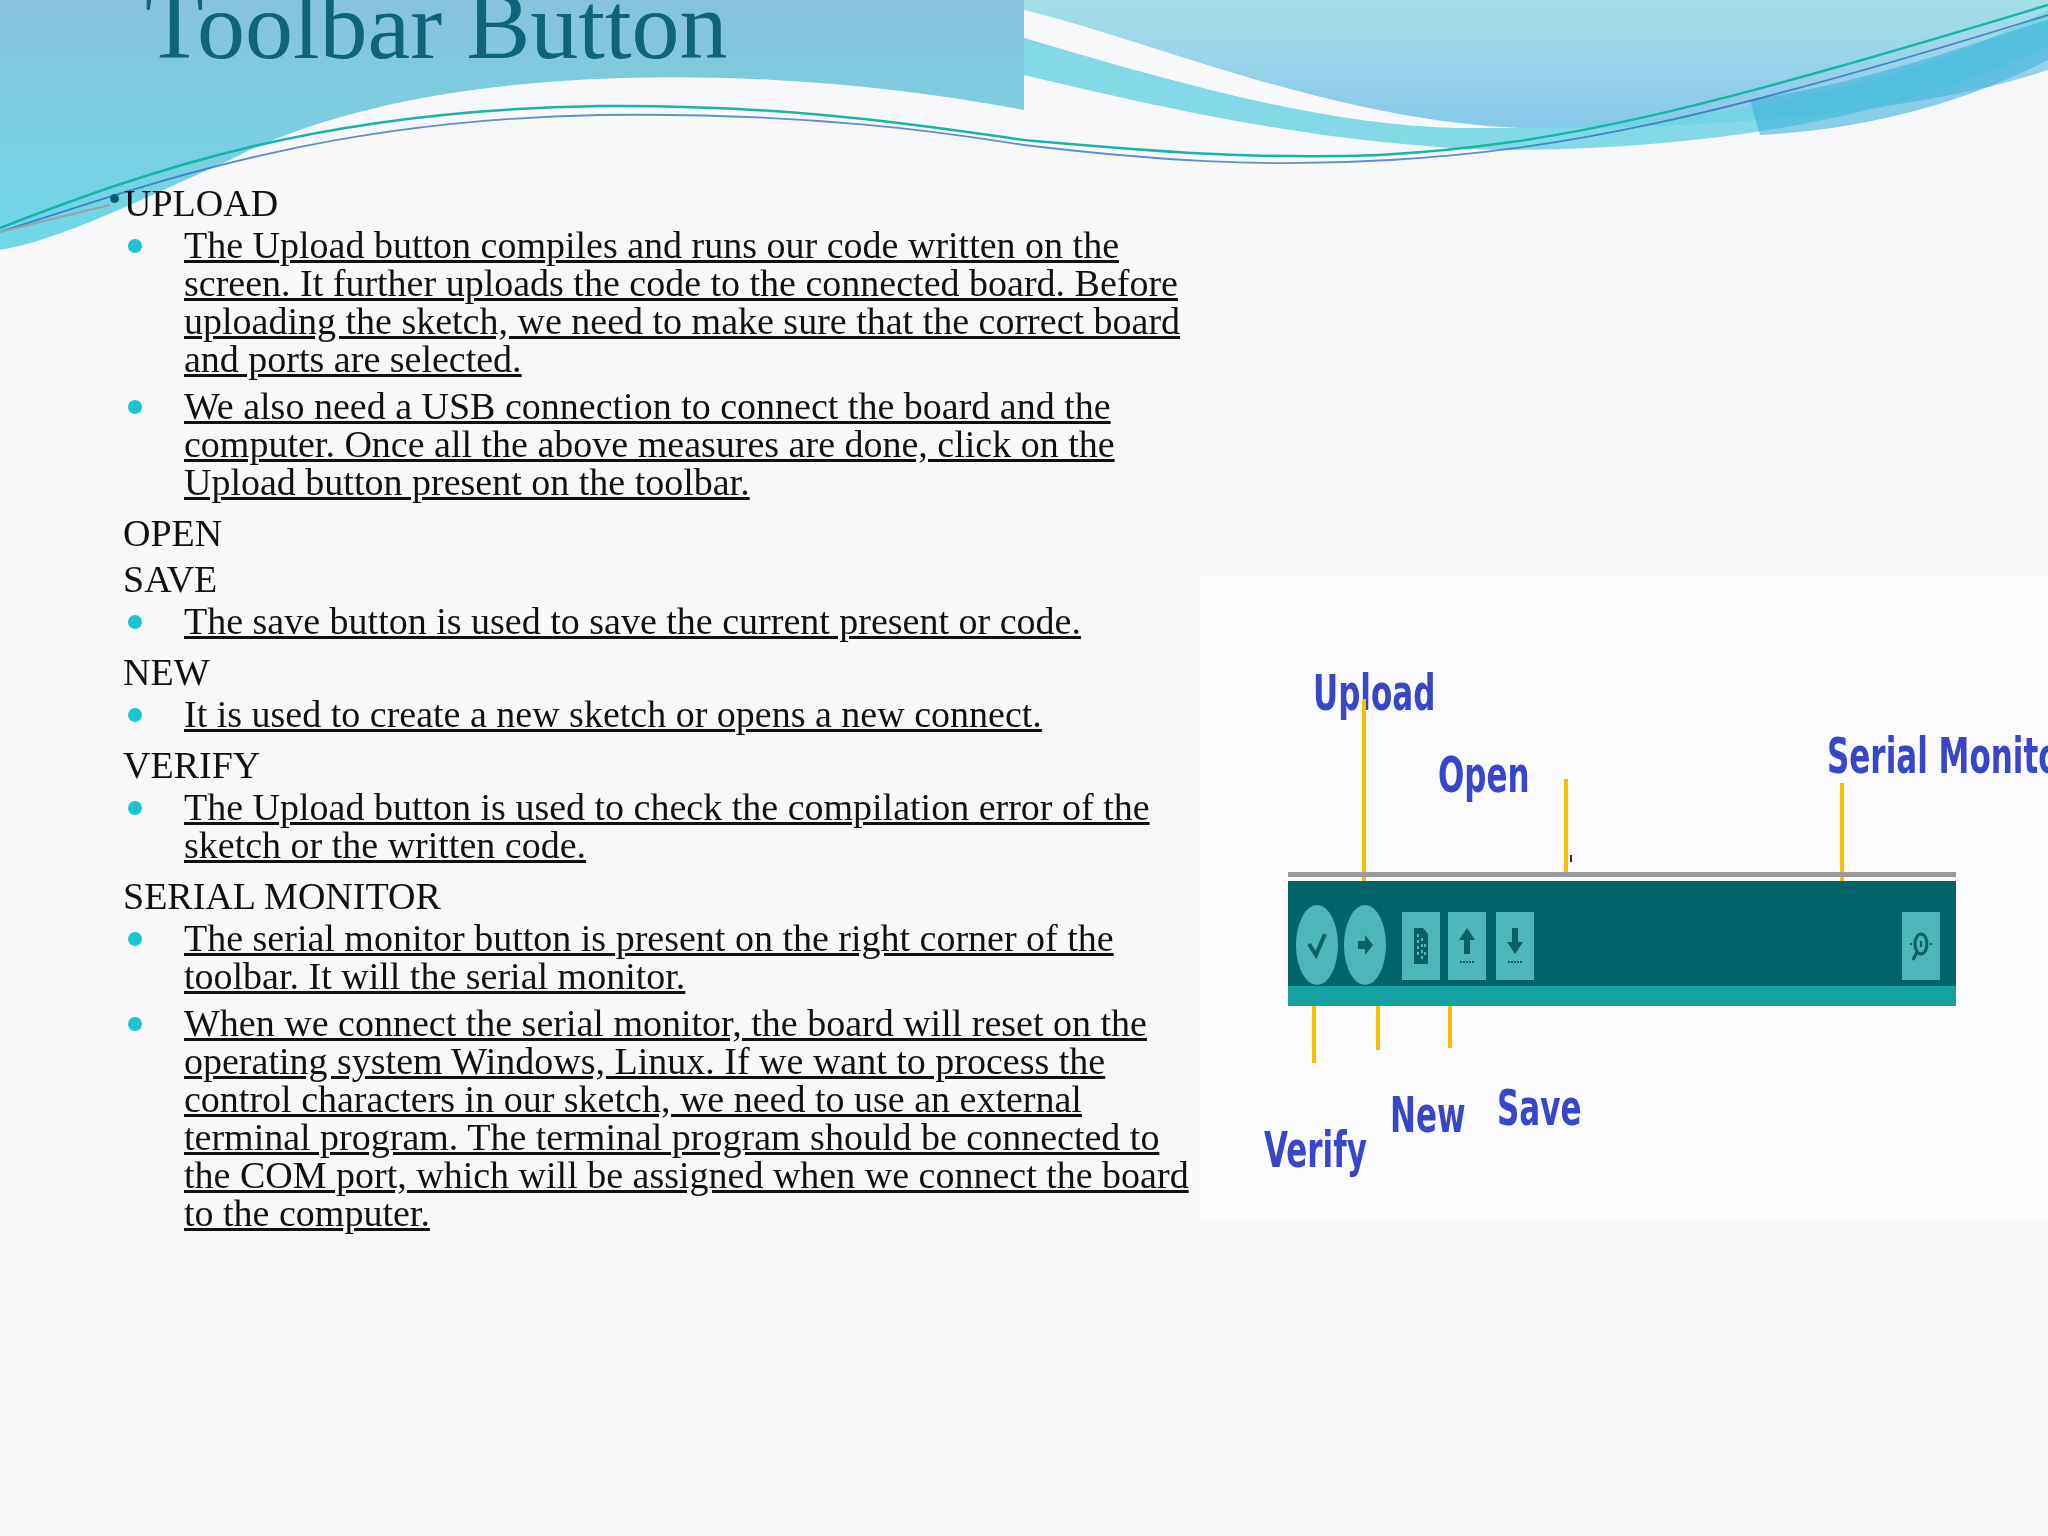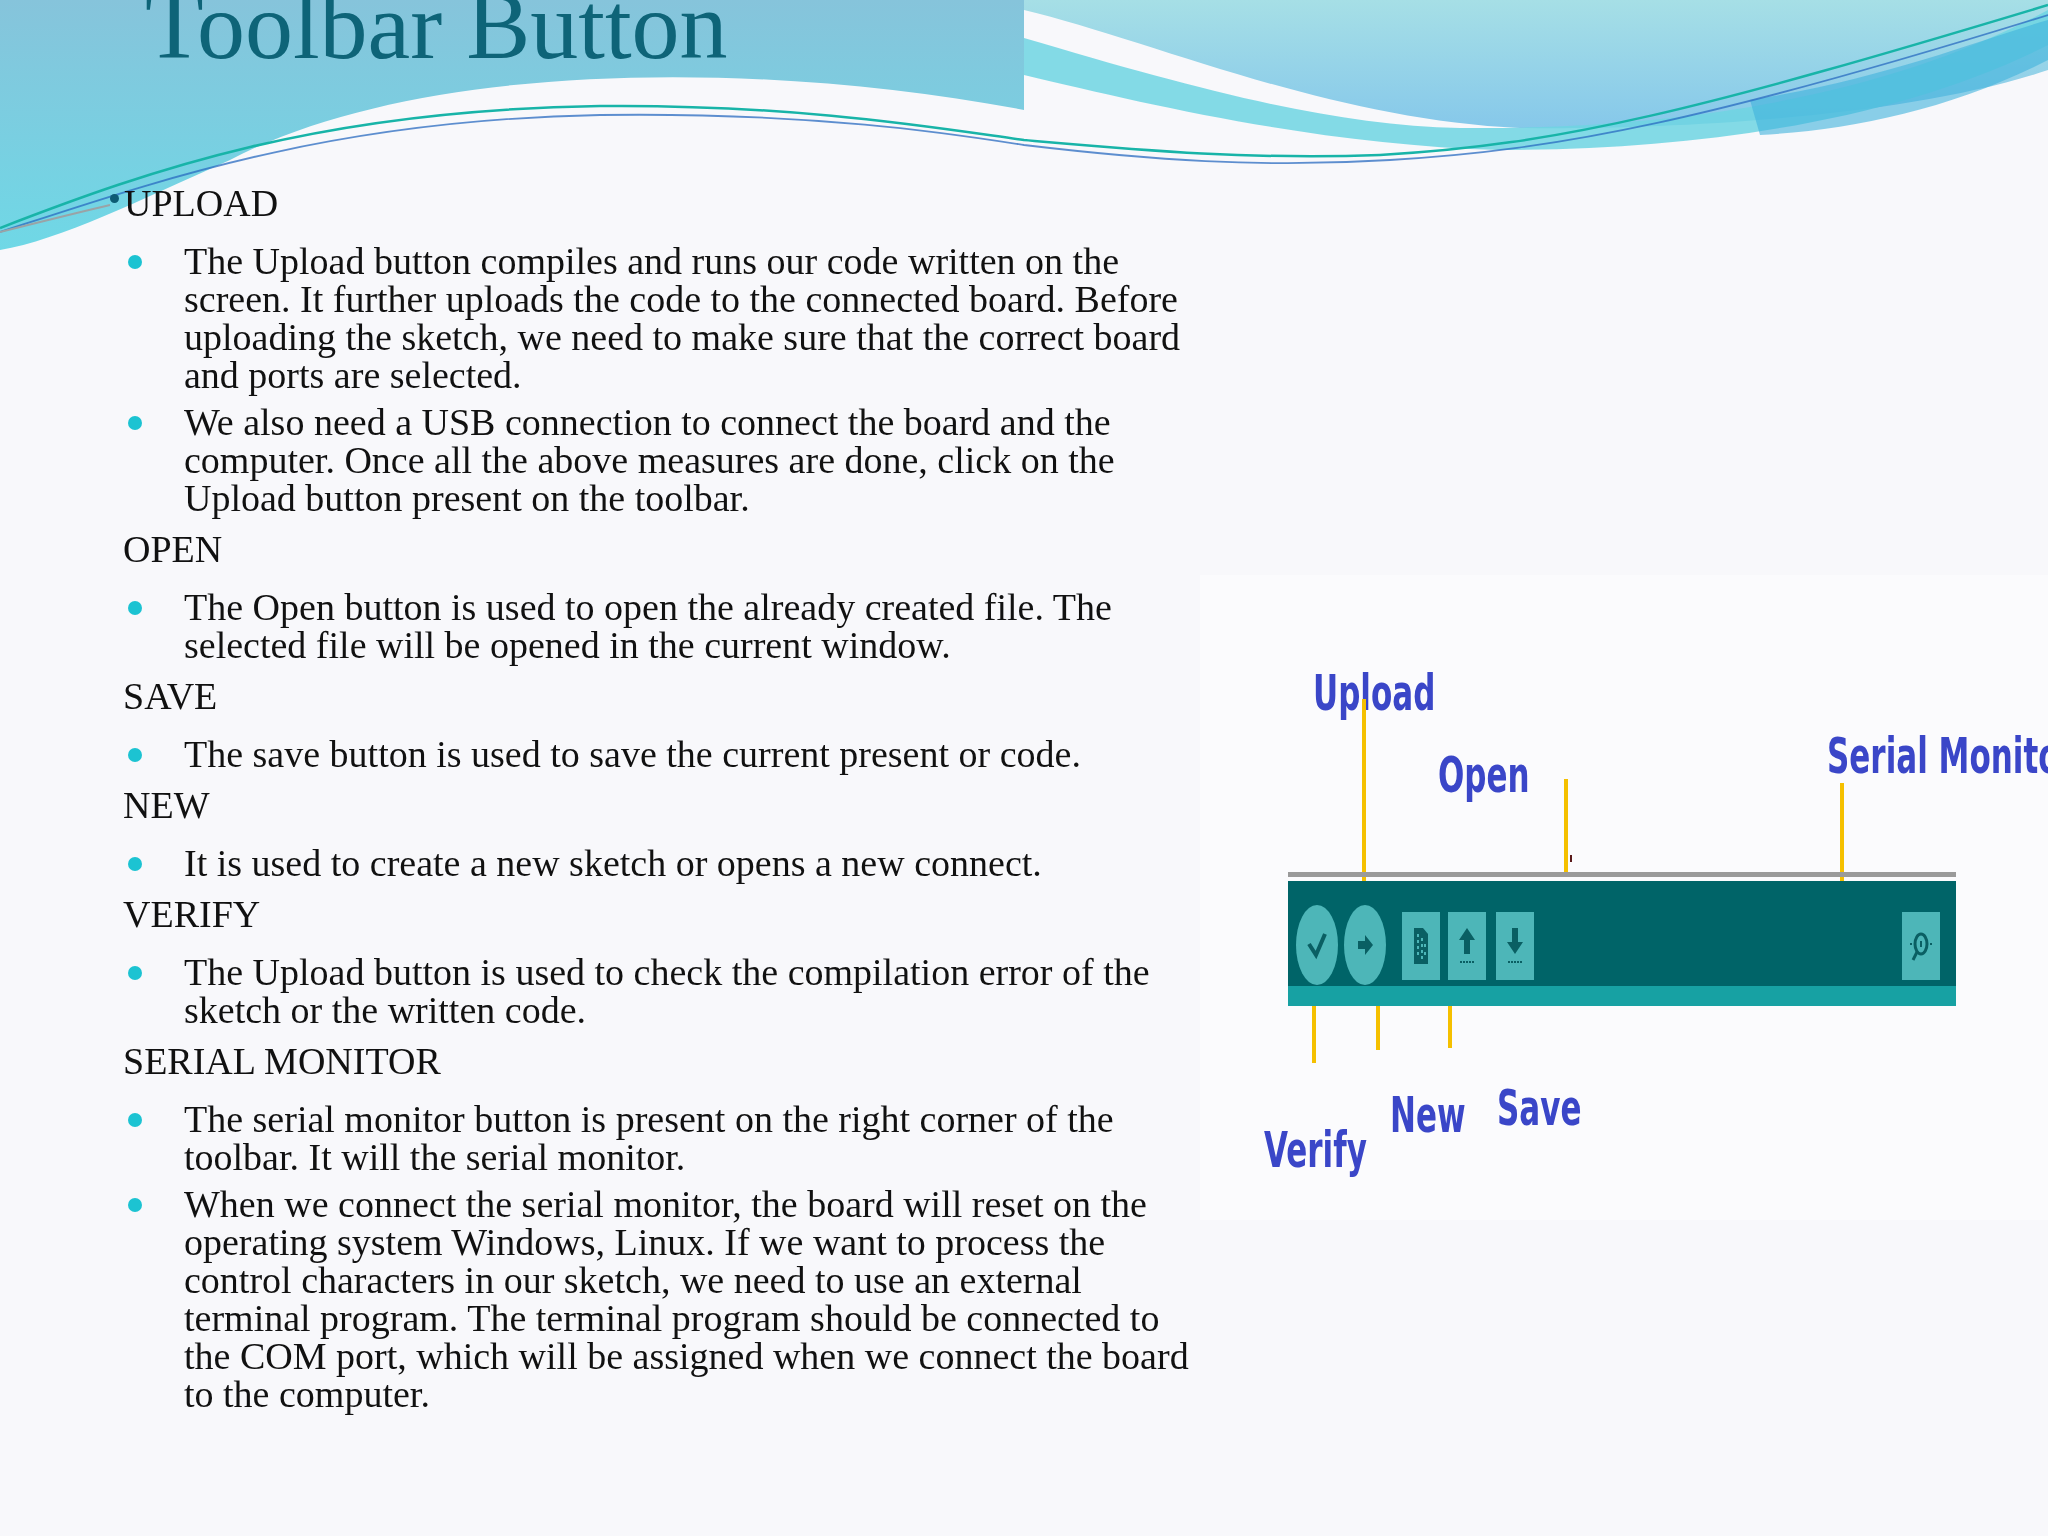--- a/index.html
+++ b/index.html
@@ -25,21 +25,21 @@
     .section-head {
       font-family: "Liberation Serif", serif;
       font-size: 38px; line-height: 46px; margin: 0; padding-left: 15px;
       position: relative;
     }
     .section-head.first { padding-left: 16px; }
     .lead-dot {
       position: absolute; left: 2px; top: 14px; width: 9px; height: 9px;
       border-radius: 50%; background: #0d5c74;
     }
-    ul.items { list-style: none; margin: 16px 0 3px 0; padding: 0; }
+    ul.items { list-style: none; margin: 0 0 3px 0; padding: 0; text-decoration: underline; }
     ul.items li {
       position: relative; padding-left: 76px;
       font-family: "Liberation Serif", serif;
       font-size: 38px; line-height: 38px; margin-bottom: 9px;
     }
     ul.items li .bullet {
       position: absolute; left: 20px; top: 13px; width: 14px; height: 14px;
       border-radius: 50%; background: #1cc3d2;
     }
 
@@ -104,23 +104,20 @@
     <span>UPLOAD</span>
   </div>
   <ul class="items">
     <li style="width:1020px"><span class="bullet"></span><span>The Upload button compiles and runs our code written on the screen. It further uploads the code to the connected board. Before uploading the sketch, we need to make sure that the correct board and ports are selected.</span></li>
     <li style="width:1020px"><span class="bullet"></span><span>We also need a USB connection to connect the board and the computer. Once all the above measures are done, click on the Upload button present on the toolbar.</span></li>
   </ul>
 
   <div class="section-head">
     <span>OPEN</span>
   </div>
-  <ul class="items">
-    <li style="width:1020px"><span class="bullet"></span><span>The Open button is used to open the already created file. The selected file will be opened in the current window.</span></li>
-  </ul>
 
   <div class="section-head">
     <span>SAVE</span>
   </div>
   <ul class="items">
     <li style="width:1080px"><span class="bullet"></span><span>The save button is used to save the current present or code.</span></li>
   </ul>
 
   <div class="section-head">
     <span>NEW</span>

